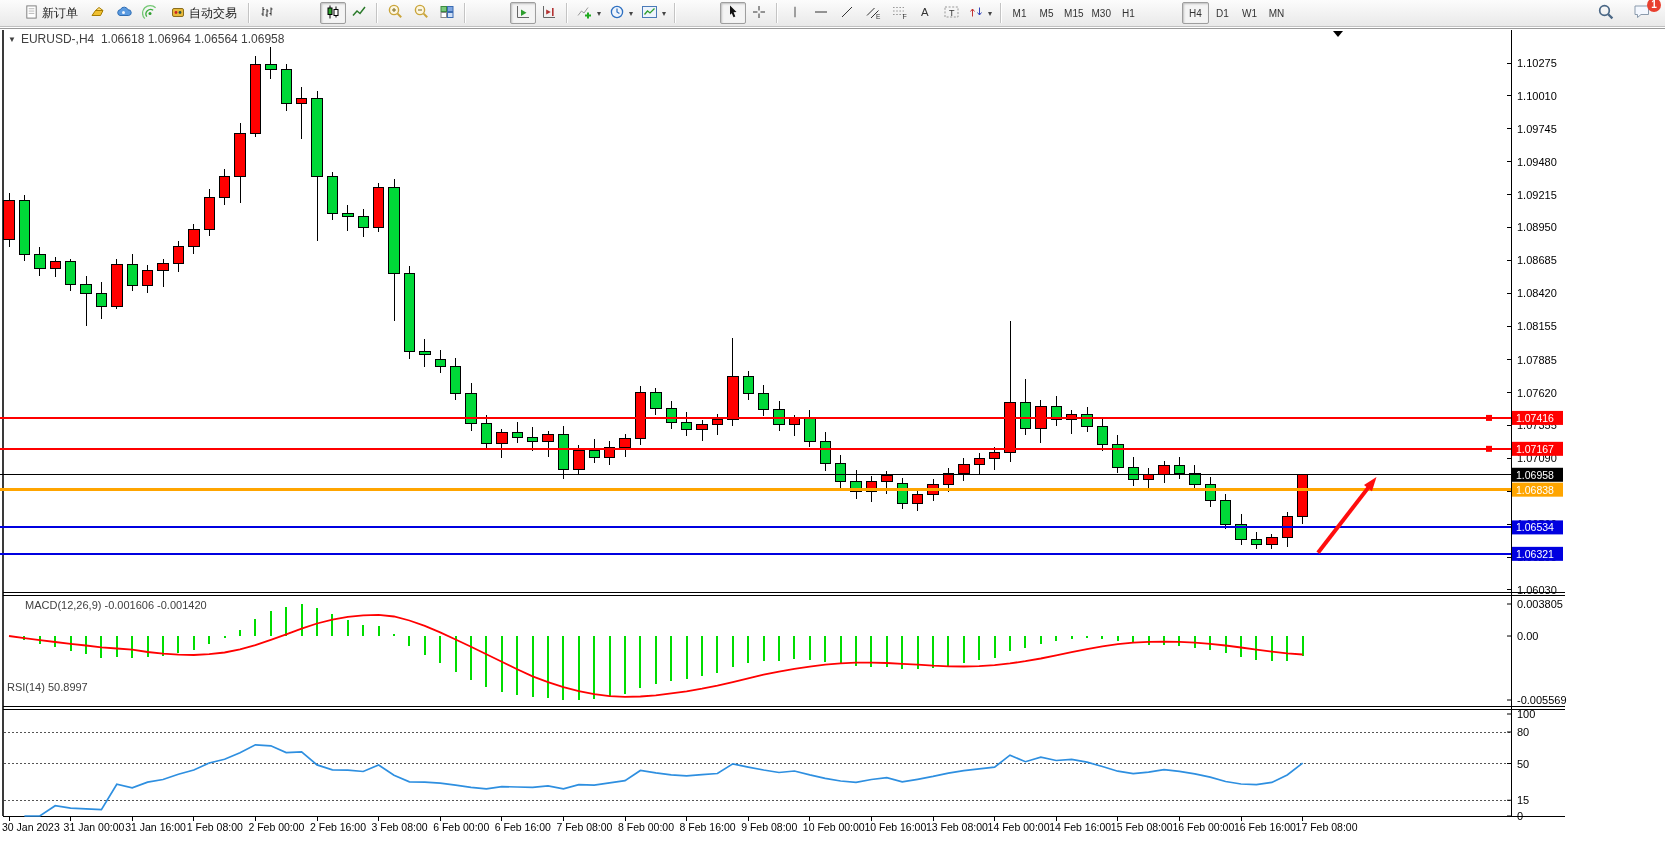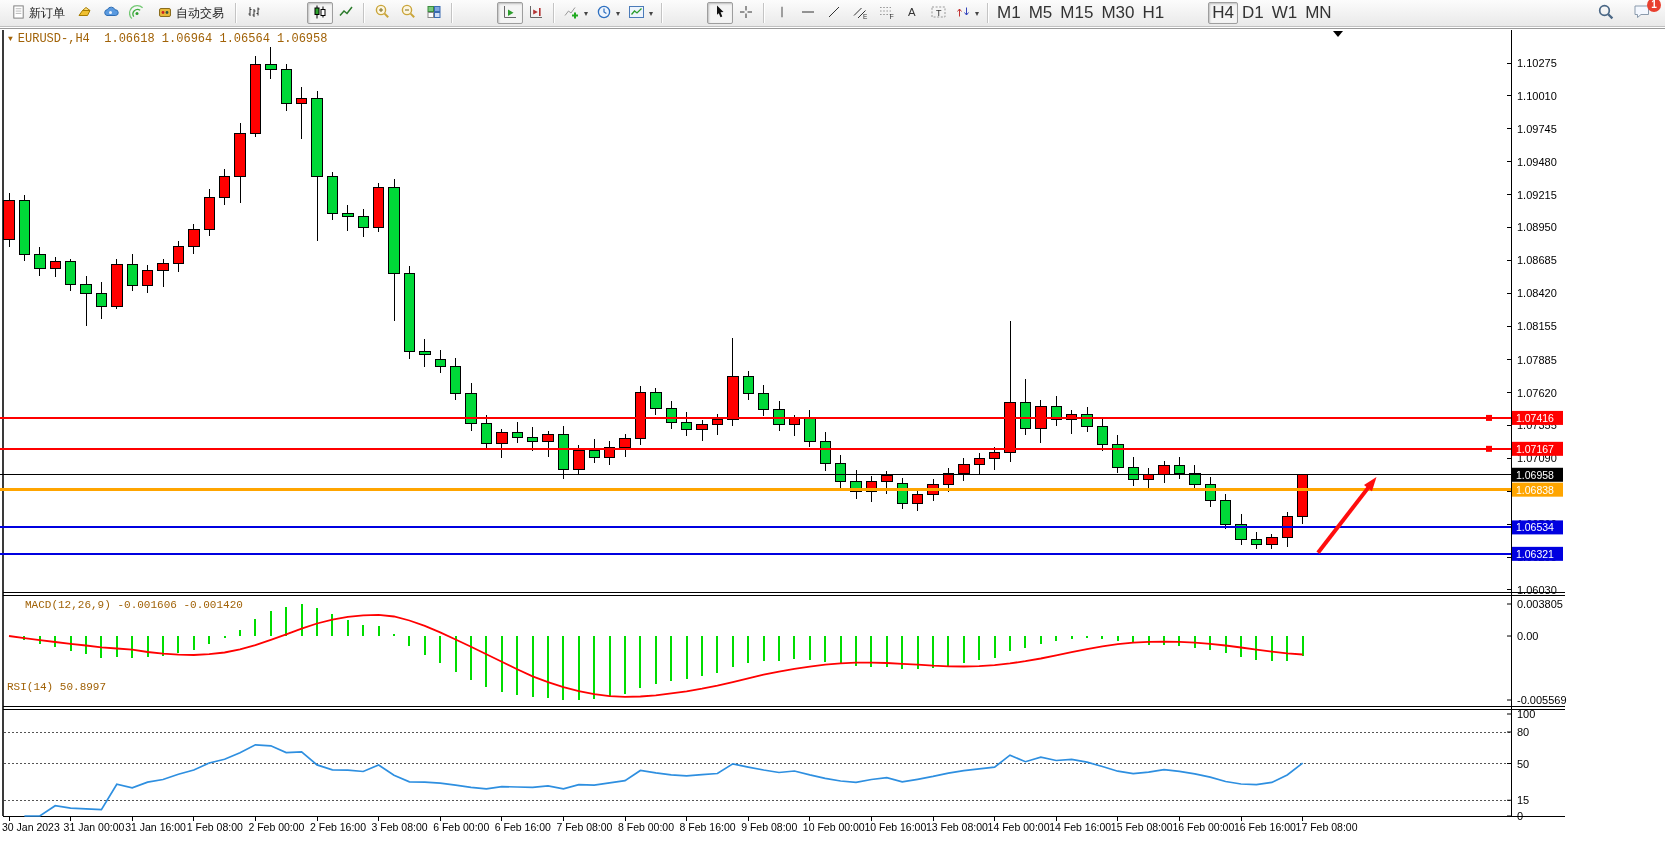--- a/index.html
+++ b/index.html
@@ -1,35 +1,35 @@
 <!DOCTYPE html>
 <html><head>
 <meta charset="utf-8">
 <style>
   html,body{margin:0;padding:0;background:#fff;font-family:"Liberation Sans",sans-serif;}
   #app{position:relative;width:1665px;height:842px;background:#fff;overflow:hidden;}
   
   .toolbar{position:absolute;top:0;left:0;width:1665px;height:27px;background:linear-gradient(#fcfcfc,#e9e9e9);
-    border-bottom:1px solid #c0c0c0;display:flex;align-items:center;padding-left:4px;box-sizing:border-box;}
+    border-bottom:1px solid #c0c0c0;display:flex;align-items:center;padding-left:17px;box-sizing:border-box;}
   .tb-btn{display:flex;align-items:center;justify-content:center;gap:3px;height:22px;min-width:26px;
     border:1px solid transparent;border-radius:2px;font-size:12px;color:#222;background:transparent;padding:0 3px;box-sizing:border-box;}
   .tb-btn.txt{padding:0 6px;}
   .tb-btn.pressed{background:#f4f4f4;border:1px solid #9e9e9e;box-shadow:inset 1px 1px 2px rgba(0,0,0,.22);margin-left:40px;}
   .sep{width:1px;height:20px;background:#c4c4c4;border-right:1px solid #fff;margin:0 4px;}
   .caret{font-size:8px;color:#444;margin-left:1px;}
-  .tf{font-size:17px;color:#333;min-width:27px;}
+  .tf{font-size:10px;color:#333;min-width:27px;}
   .right-icons{margin-left:auto;display:flex;align-items:center;margin-right:10px;gap:10px;}
   .chat-wrap{position:relative;}
   .badge{position:absolute;top:-5px;right:-7px;background:#e8402f;color:#fff;border-radius:50%;
     width:14px;height:14px;font-size:10px;line-height:14px;text-align:center;font-weight:bold;}
   
   .chart-window{position:absolute;top:28px;left:0;width:1665px;height:814px;background:#fff;}
   #chart-svg{position:absolute;top:0;left:0;}
   svg text{font-family:"Liberation Sans",sans-serif;}
-  .overlay-label{position:absolute;font-size:11px;color:#a16207;white-space:nowrap;font-family:Liberation Mono, monospace;}
+  .overlay-label{position:absolute;font-size:11px;color:#404040;white-space:nowrap;}
   .chart-title{top:4px;left:8px;font-size:12px;}
   .chart-title .tri{font-size:8px;vertical-align:1px;margin-right:5px;}
   .macd-label{top:571px;left:25px;}
   .rsi-label{top:653px;left:7px;}
 </style>
 </head>
 <body>
 
 <div id="app">
 

